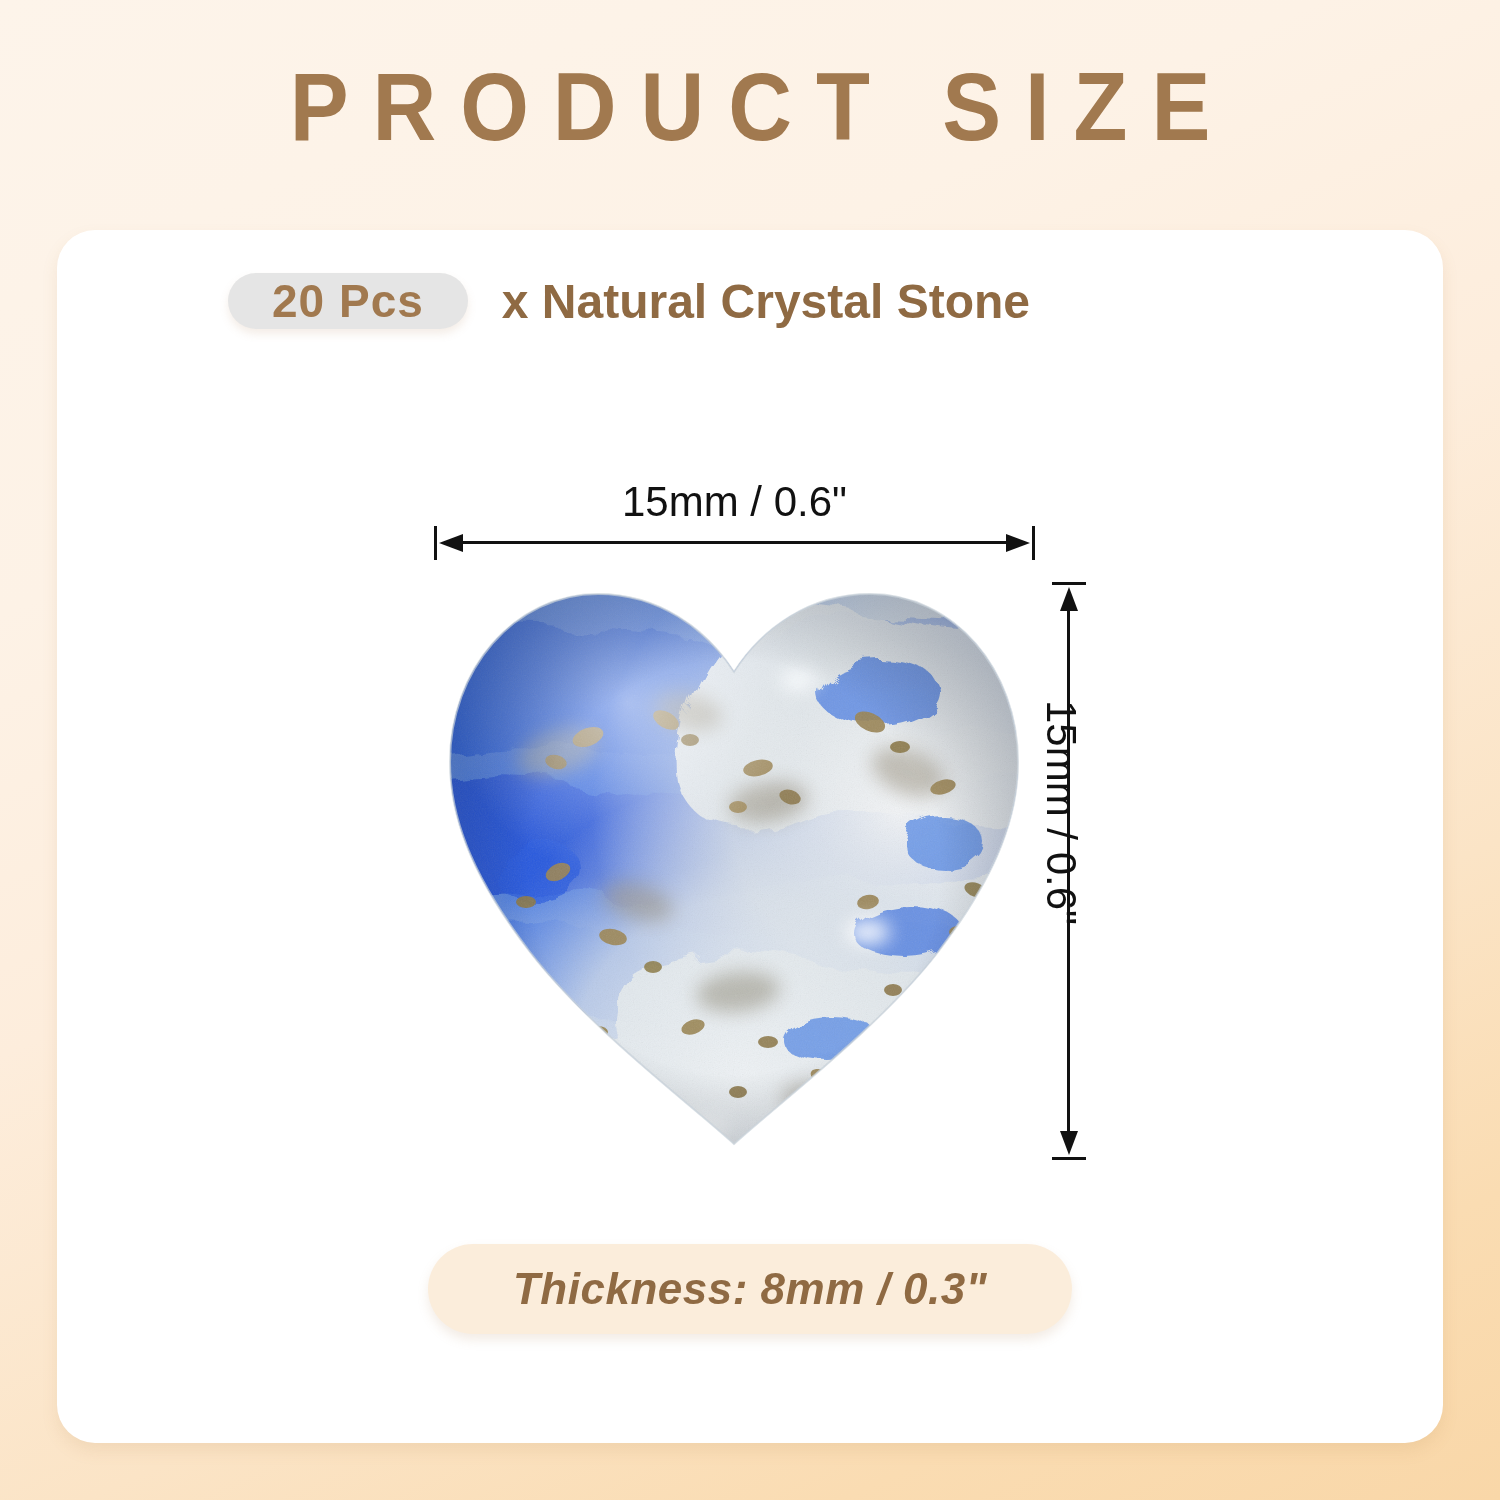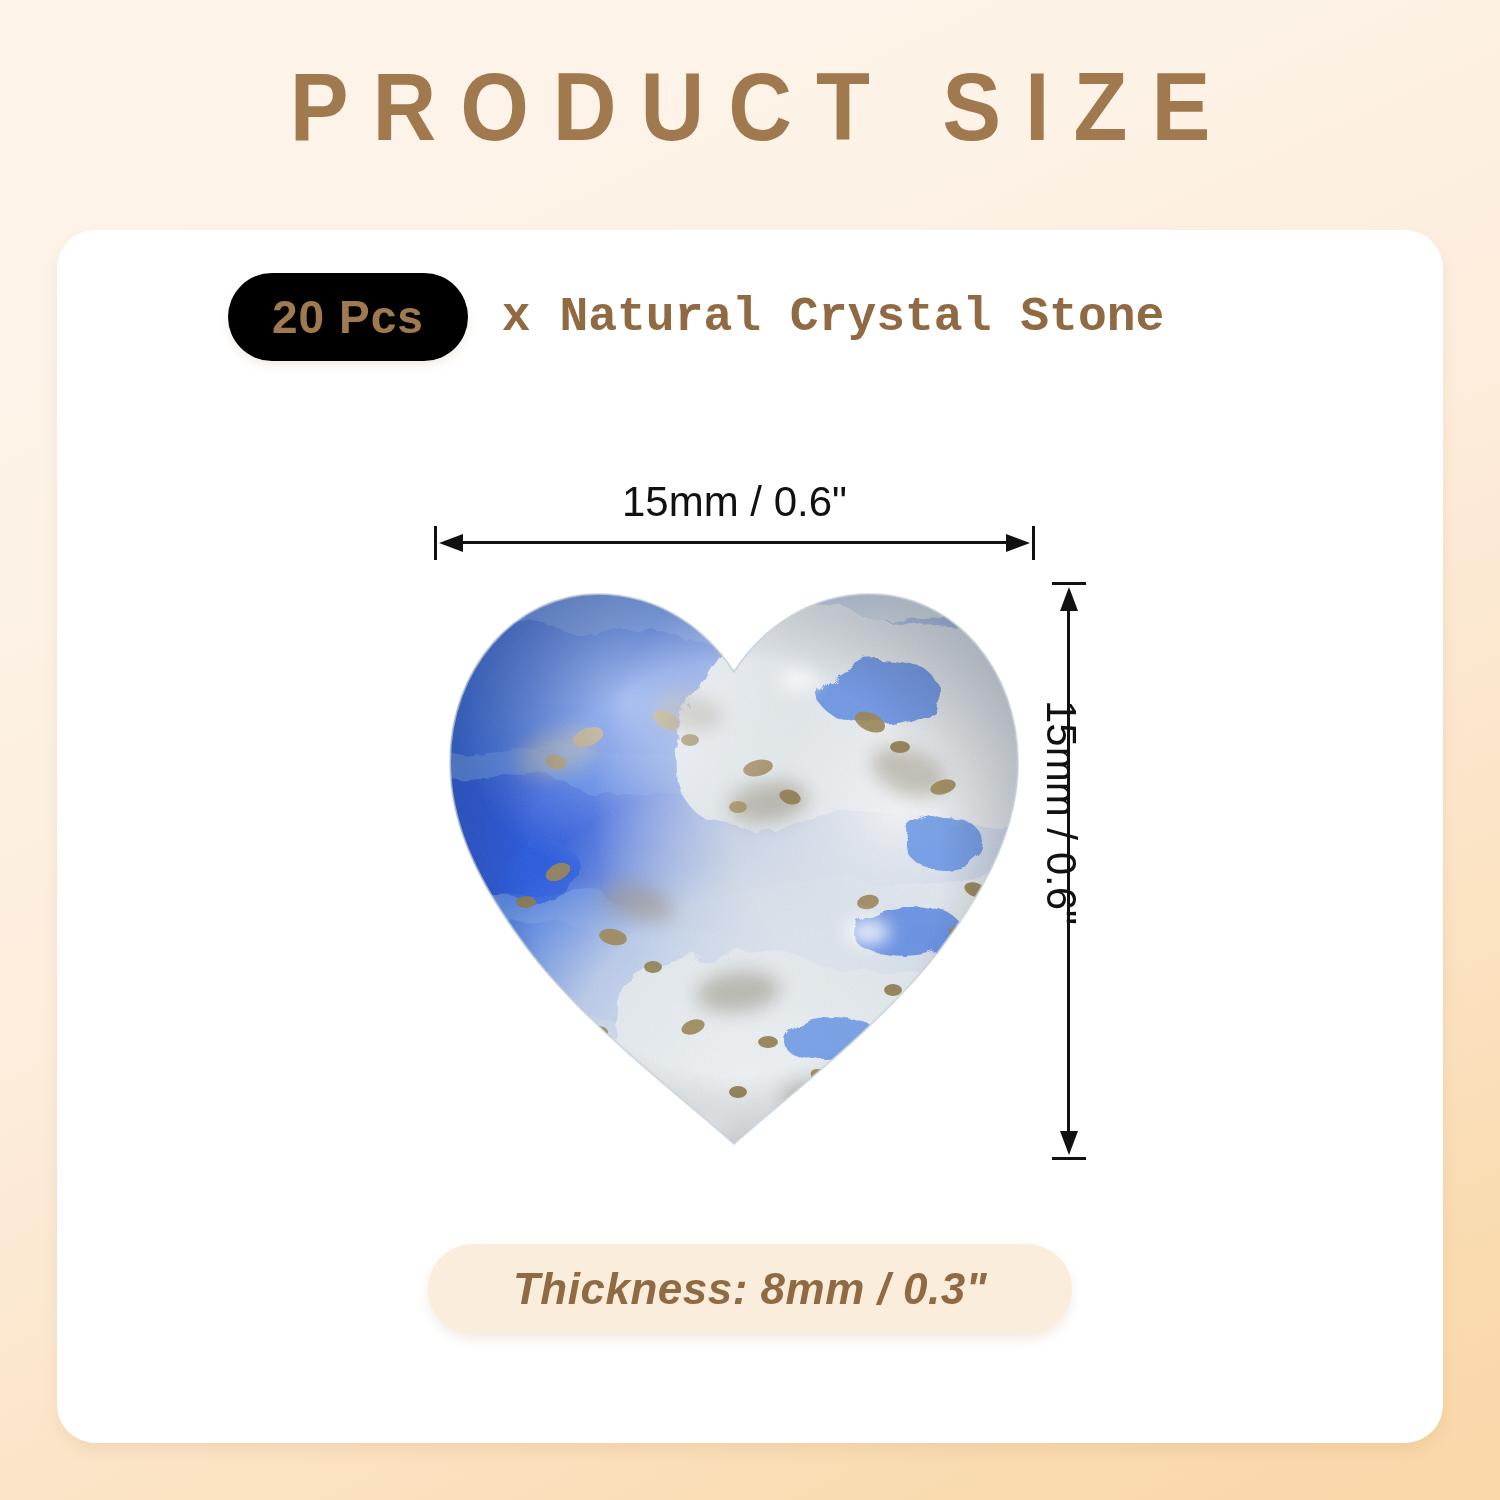--- a/index.html
+++ b/index.html
@@ -36,33 +36,33 @@
     position:absolute;left:57px;top:230px;
     width:1386px;height:1213px;
     background:#ffffff;
     border-radius:38px;
     box-shadow:0 8px 16px rgba(180,130,80,0.13);
   }
 
   
   .hdr{position:absolute;left:228px;top:273px;display:flex;align-items:center;}
   .pill{
-    background:#000000;
+    background:#e5e5e5;
     border-radius:999px;
-    padding:17px 44px;
+    padding:1px 44px;
     box-shadow:0 5px 9px rgba(190,150,110,0.17);
   }
   .pill span{
     font-size:46px;font-weight:bold;color:#a1794f;
     letter-spacing:1px;white-space:nowrap;
   }
   .hdr-text{
     margin-left:34px;
     font-size:48px;font-weight:bold;color:#8f6a43;
-    white-space:nowrap;letter-spacing:0px;font-family:Liberation Mono, monospace;
+    white-space:nowrap;letter-spacing:0px;
   }
 
   
   .dim-h-label{
     position:absolute;left:434px;top:478px;width:601px;
     text-align:center;font-size:42px;color:#111;white-space:nowrap;
   }
   .dim-h{position:absolute;left:434px;top:526px;width:601px;height:34px;}
   .dim-h .cap{position:absolute;top:0;width:3px;height:34px;background:#111;}
   .dim-h .cap.l{left:0;}

